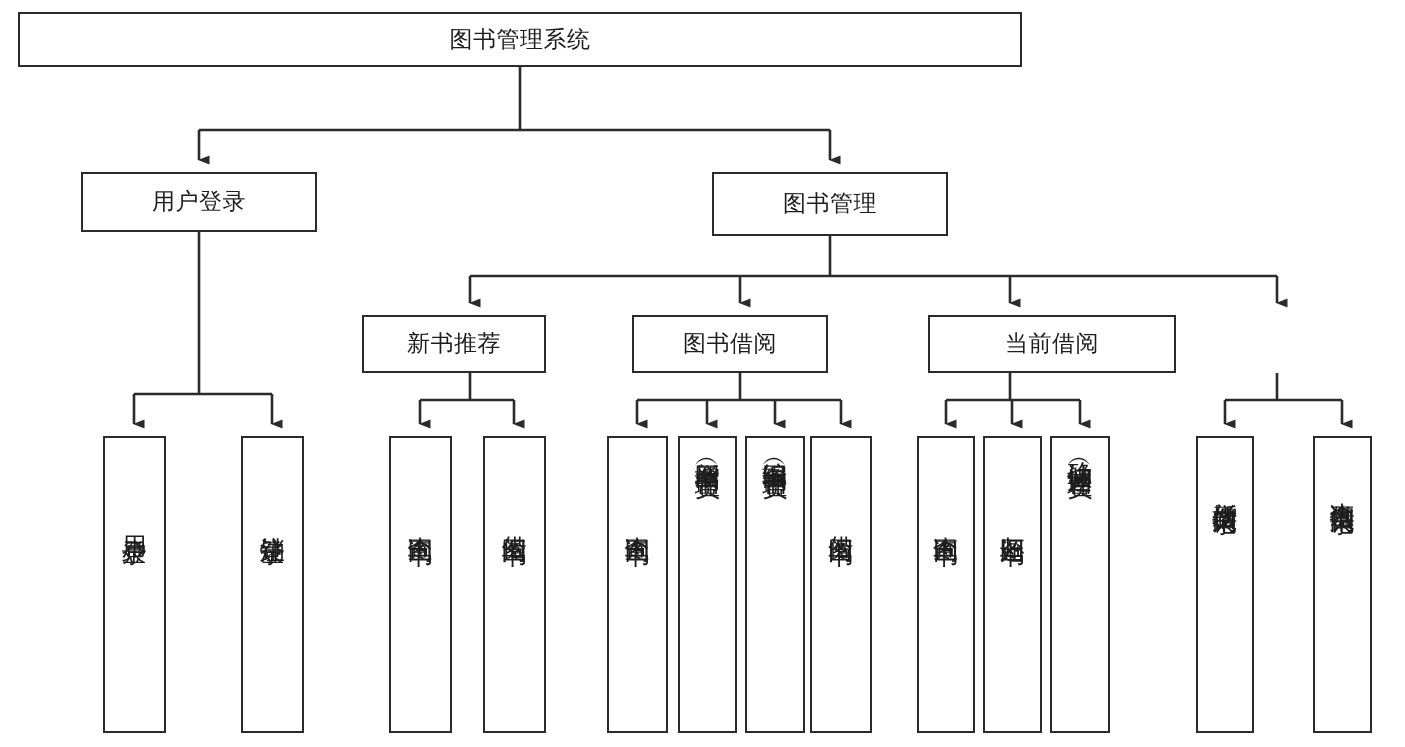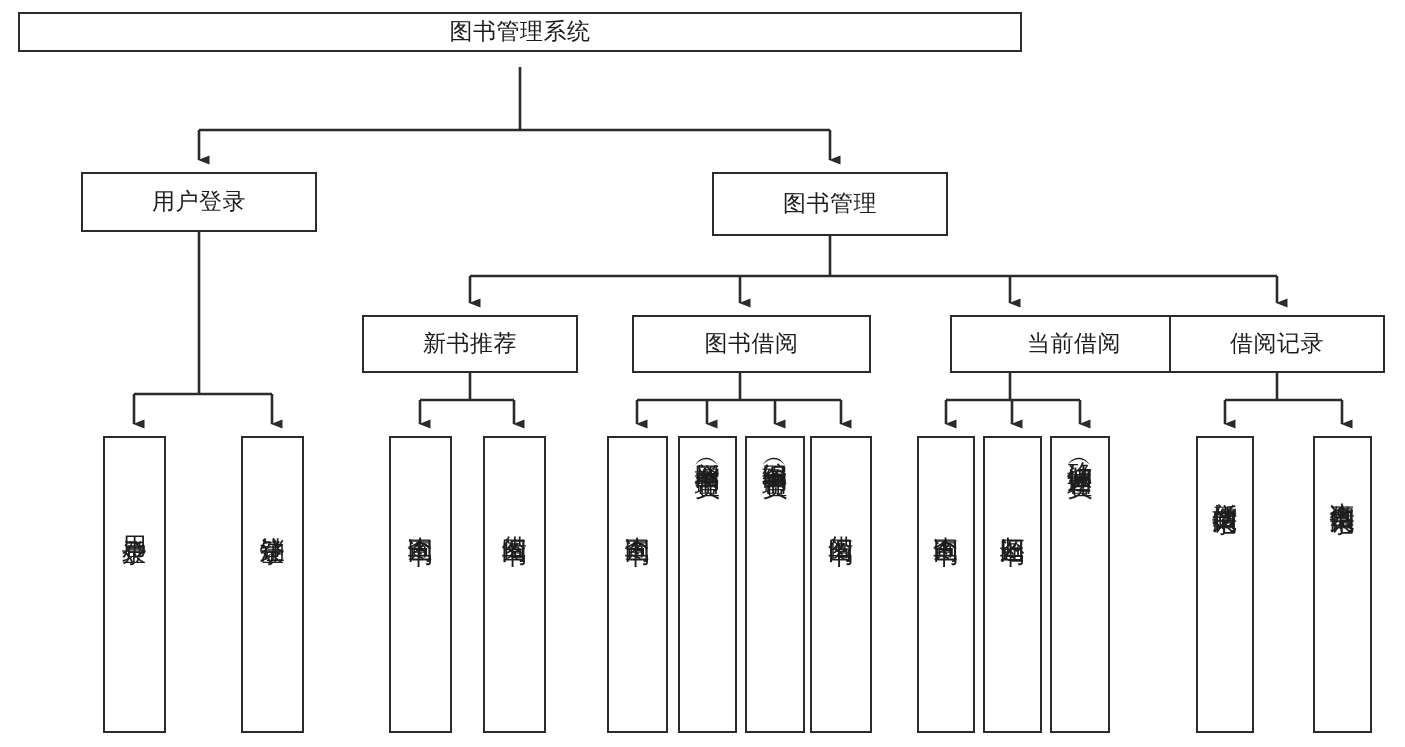--- a/index.html
+++ b/index.html
@@ -121,42 +121,39 @@
       <line x1="1012" y1="400" x2="1012" y2="424" marker-end="url(#arrowhead)"></line>
       <line x1="1080" y1="400" x2="1080" y2="424" marker-end="url(#arrowhead)"></line>
 
       <line x1="1277" y1="373" x2="1277" y2="400"></line>
       <line x1="1225" y1="400" x2="1342" y2="400"></line>
       <line x1="1225" y1="400" x2="1225" y2="424" marker-end="url(#arrowhead)"></line>
       <line x1="1342" y1="400" x2="1342" y2="424" marker-end="url(#arrowhead)"></line>
     </g>
   </svg>
 
-  <div class="node-box" style="left:18px; top:12px; width:1004px; height:40px;align-items:center;">
+  <div class="node-box" style="left:18px; top:12px; width:1004px; height:55px;align-items:center;">
     <span class="node-label-h">图书管理系统</span>
   </div>
 
   <div class="node-box" style="left:81px; top:172px; width:236px; height:60px;">
     <span class="node-label-h">用户登录</span>
   </div>
   <div class="node-box" style="left:712px; top:172px; width:236px; height:64px;">
     <span class="node-label-h">图书管理</span>
   </div>
 
-  <div class="node-box" style="left:362px; top:315px; width:216px; height:58px;">
+  <div class="node-box" style="left:362px; top:315px; width:184px; height:58px;">
     <span class="node-label-h">新书推荐</span>
   </div>
-  <div class="node-box" style="left:632px; top:315px; width:239px; height:58px;text-align:right;">
+  <div class="node-box" style="left:632px; top:315px; width:196px; height:58px;text-align:right;">
     <span class="node-label-h">图书借阅</span>
   </div>
-  <div class="node-box" style="left:950px; top:315px; width:248px; height:58px;">
+  <div class="node-box" style="left:928px; top:315px; width:248px; height:58px;">
     <span class="node-label-h">当前借阅</span>
-  </div>
-  <div class="node-box" style="left:1169px; top:315px; width:216px; height:58px;">
-    <span class="node-label-h">借阅记录</span>
   </div>
 
   <div class="node-box vertical leaf-center" style="left:103px; top:436px; width:63px; height:297px; padding-top:78px;">
     <span class="node-label-v">用户登录</span>
   </div>
   <div class="node-box vertical leaf-center" style="left:241px; top:436px; width:63px; height:297px; padding-top:78px;">
     <span class="node-label-v">注销登录</span>
   </div>
 
   <div class="node-box vertical leaf-center" style="left:389px; top:436px; width:63px; height:297px; padding-top:78px;">

